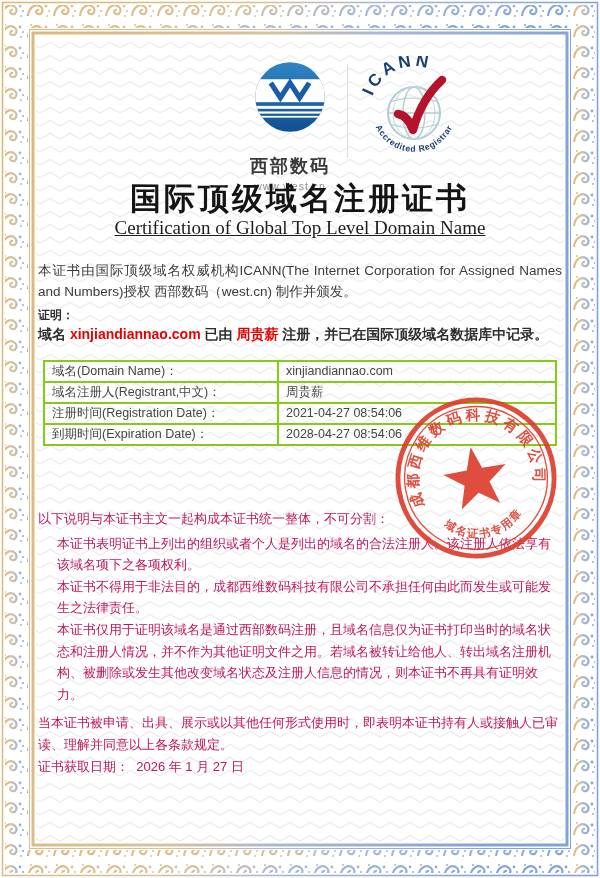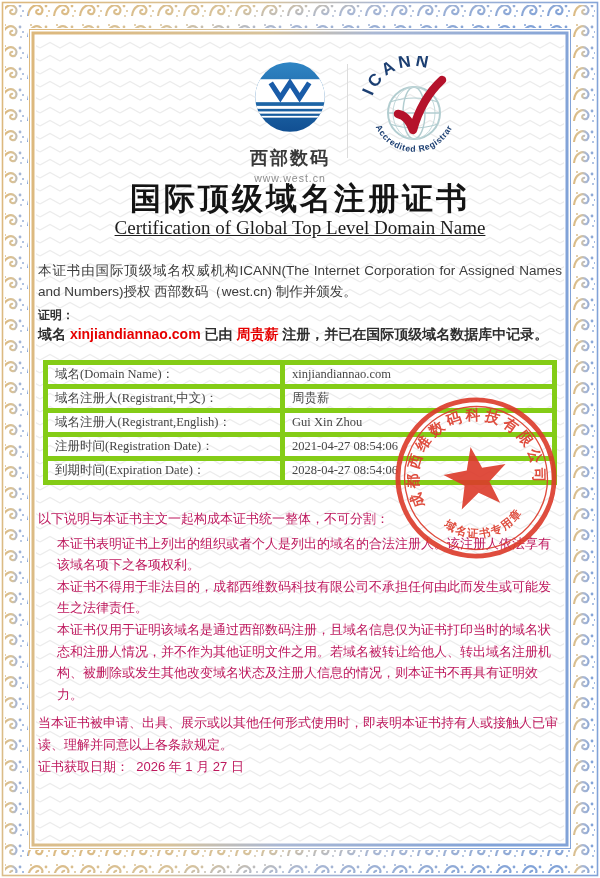--- a/index.html
+++ b/index.html
@@ -7,38 +7,38 @@
     position:relative; width:600px; height:878px; overflow:hidden;
     background:#ffffff;
     font-family:"Liberation Sans", sans-serif;
     color:#3b3b3b;
   }
   .frame-svg{position:absolute;left:0;top:0;z-index:0;}
   .abs{position:absolute;z-index:2;}
 
   
   .west-block{left:230px;top:60px;width:120px;text-align:center;}
-  .west-brand{margin-top:8px;font-size:18px;font-weight:bold;color:#3a3a3a;letter-spacing:2px;}
+  .west-brand{margin-top:16px;font-size:18px;font-weight:bold;color:#3a3a3a;letter-spacing:2px;}
   .west-site{margin-top:2px;font-size:10.5px;color:#8d8d8d;letter-spacing:1px;}
   .logo-divider{left:347px;top:64px;width:1px;height:94px;background:#dcdcdc;}
   .icann-block{left:362px;top:56px;}
 
   
   .title-cn{left:0;top:178px;width:100%;text-align:center;font-size:31px;font-weight:bold;color:#141414;letter-spacing:3px;}
   .title-en{left:0;top:217px;width:100%;text-align:center;font-size:19px;font-weight:normal;color:#1d1d1d;font-family:"Liberation Serif", serif;text-decoration:underline;}
 
   
   .intro{left:38px;top:260px;width:524px;font-size:13.5px;line-height:21px;text-align:justify;color:#3c3c3c;}
   .proof-heading{left:38px;top:307px;font-size:12px;font-weight:bold;color:#2e2e2e;}
   .proof-line{left:38px;top:326px;width:524px;font-size:14px;font-weight:bold;color:#2e2e2e;}
   .red{color:#e60000;}
 
   
   .details{left:43px;top:360px;width:514px;border-collapse:collapse;table-layout:fixed;font-size:12.5px;color:#454545;}
-  .details td{border:5px solid #84cc16;padding:1px 7px;height:17px;line-height:15px;overflow:hidden;white-space:nowrap;font-family:Liberation Serif, serif;}
+  .details td{border:2px solid #84cc16;padding:1px 7px;height:17px;line-height:15px;overflow:hidden;white-space:nowrap;}
   .details td.lbl{width:218px;}
 
   
   .terms{left:38px;top:508px;width:524px;font-size:13px;line-height:21.6px;color:#be185d;}
   .terms-lead{margin:0 0 3px 0;}
   .terms-items{margin-left:19px;}
   .closing{margin-top:7px;}
   .date-line{white-space:pre-wrap;}
 
   
@@ -145,24 +145,20 @@
     <tbody>
       <tr>
         <td class="lbl">域名(Domain Name)：</td>
         <td>xinjiandiannao.com</td>
       </tr>
       <tr>
         <td class="lbl">域名注册人(Registrant,中文)：</td>
         <td>周贵薪</td>
       </tr>
       <tr>
-        <td class="lbl">域名注册人(Registrant,English)：</td>
-        <td>Gui Xin Zhou</td>
-      </tr>
-      <tr>
         <td class="lbl">注册时间(Registration Date)：</td>
         <td>2021-04-27 08:54:06</td>
       </tr>
       <tr>
         <td class="lbl">到期时间(Expiration Date)：</td>
         <td>2028-04-27 08:54:06</td>
       </tr>
     </tbody>
   </table>
 

